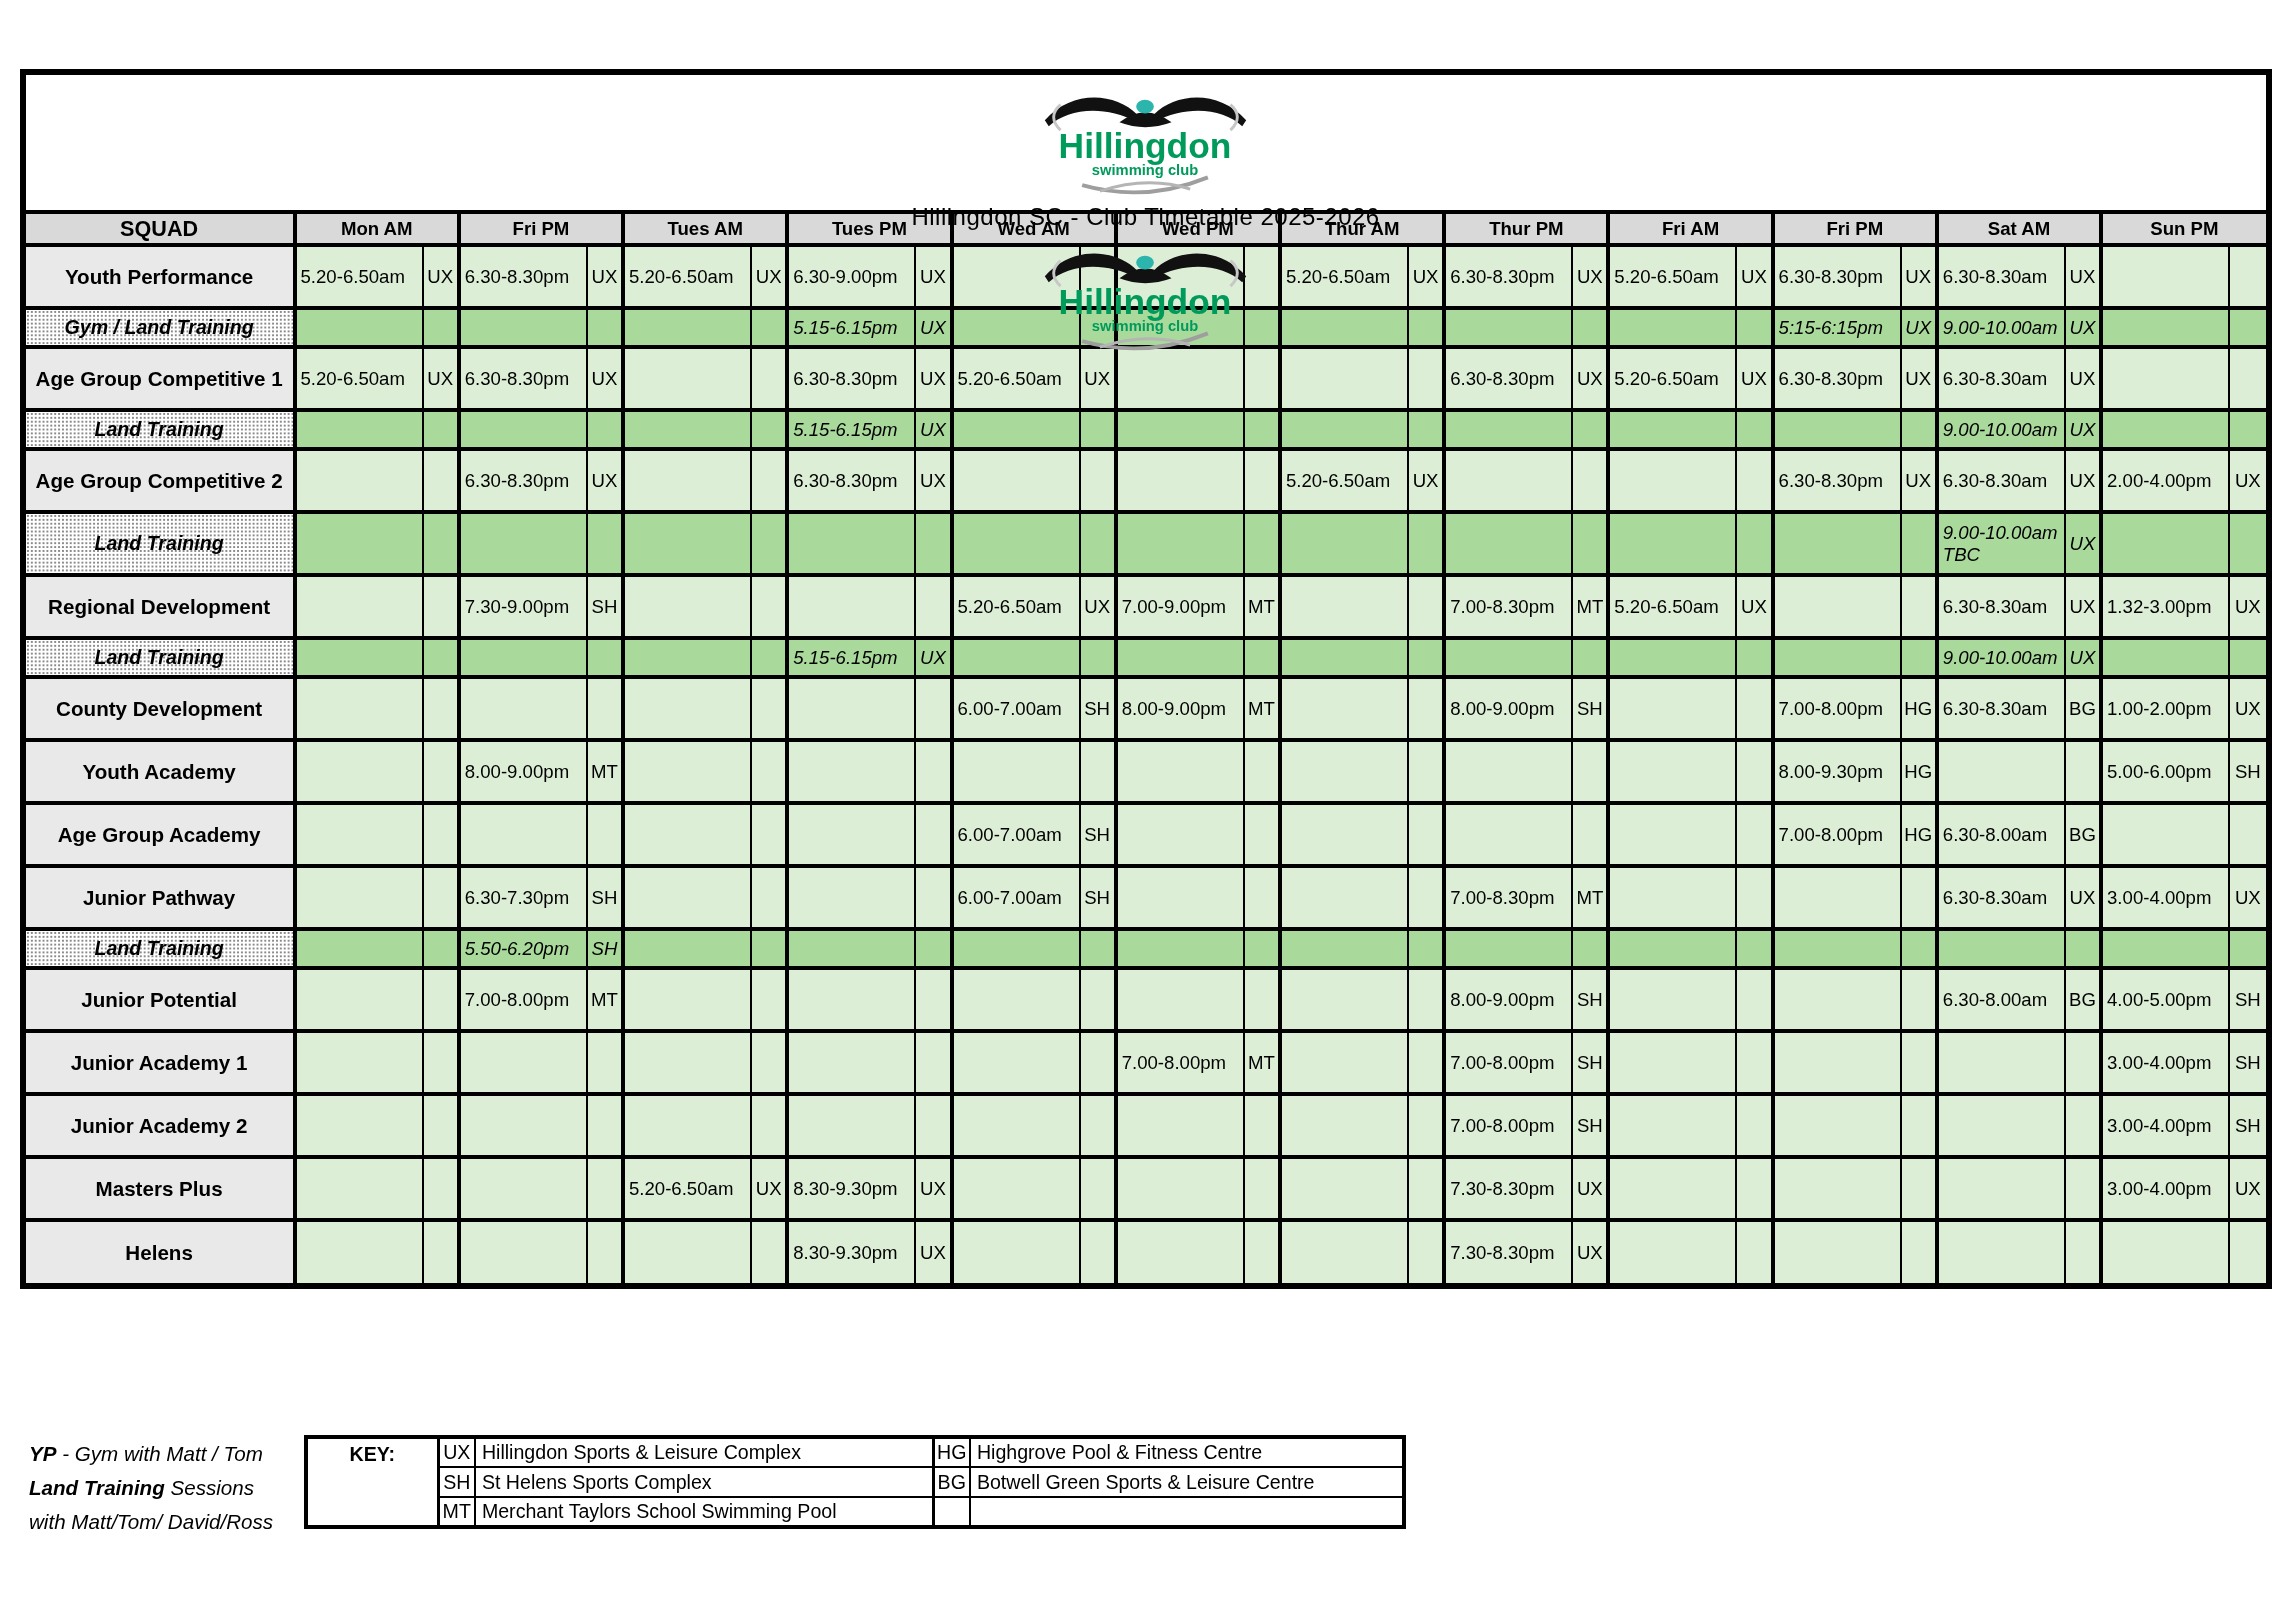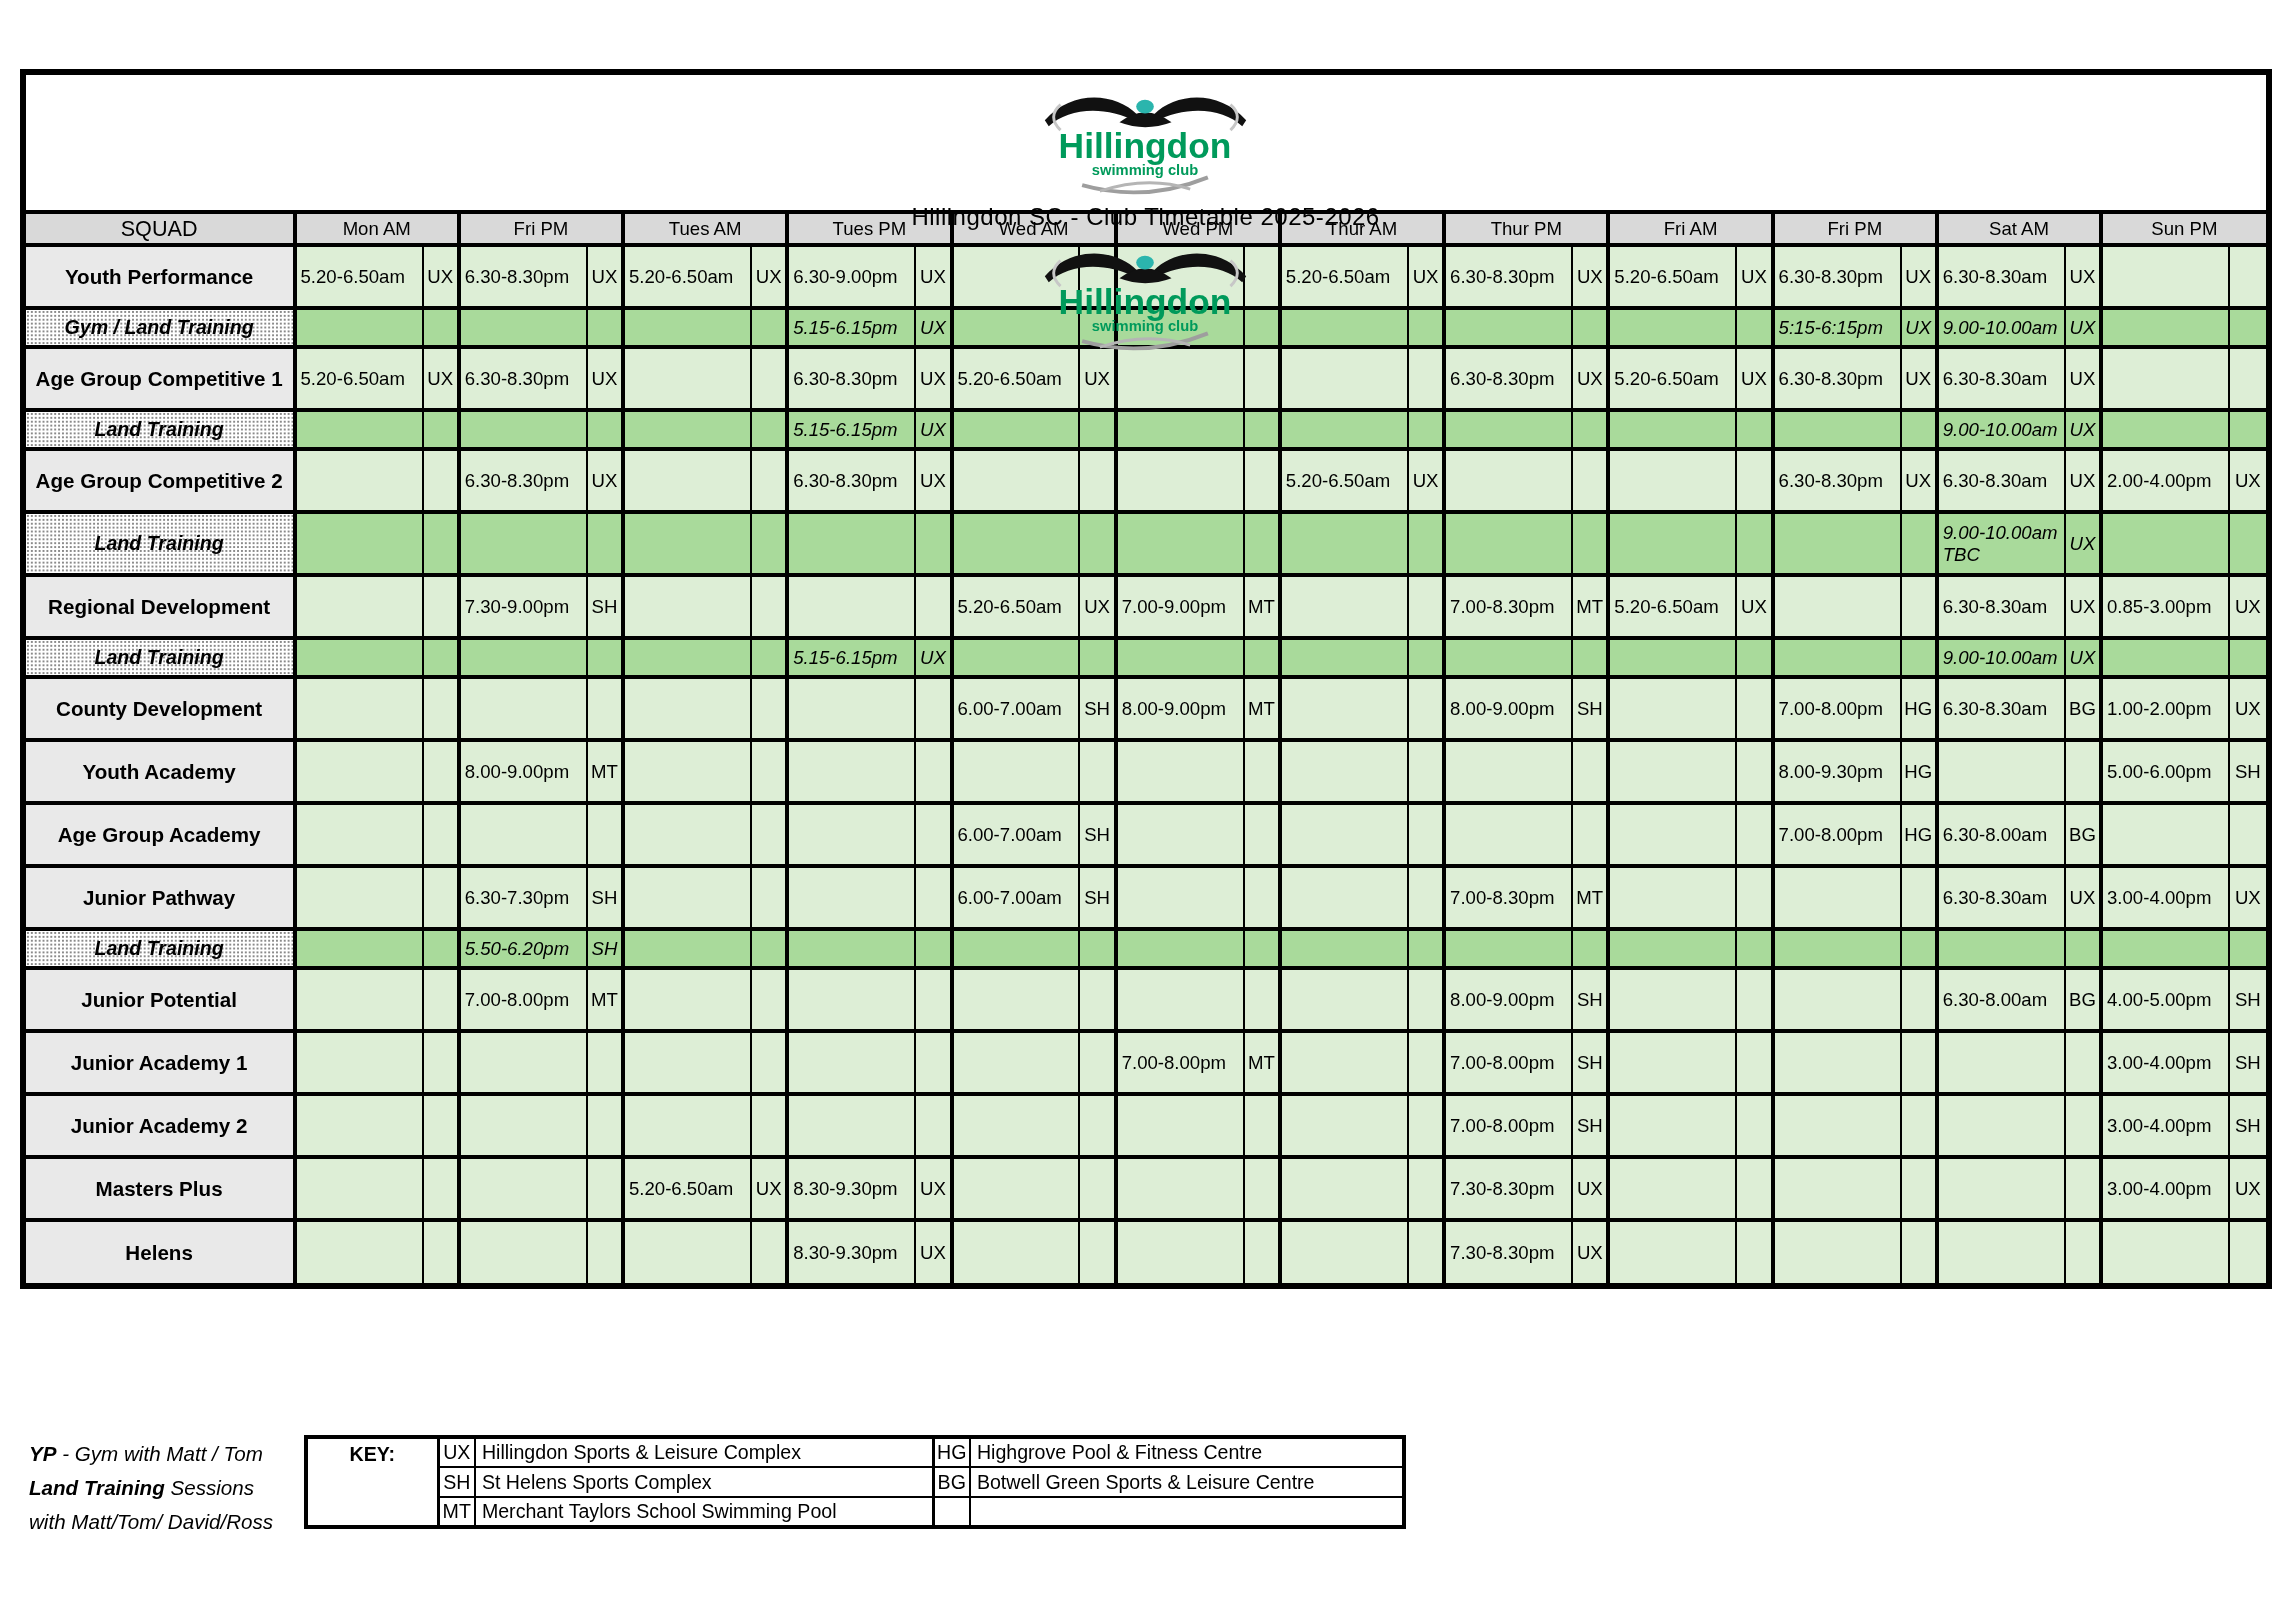--- a/index.html
+++ b/index.html
@@ -9,21 +9,21 @@
 
   
   .top-band{height:135px;border-bottom:4.9px solid #000;display:flex;align-items:center;justify-content:space-between;background:#fff;flex-direction:column;}
   .logo{width:221px;height:120px;flex:0 0 auto;margin:3.9px 9.8px;}
   .title{flex:1 1 auto;text-align:center;font-size:24px;font-weight:normal;letter-spacing:0.5px;margin:0;}
 
   
   table.tt{border-collapse:collapse;table-layout:fixed;width:100%;}
   col.c-squad{width:267px;} col.c-time{width:127px;} col.c-venue{width:36px;}
   .tt th,.tt td{box-sizing:border-box;overflow:hidden;}
-  .tt th{background:#d9d9d9;border:4.9px solid #000;height:31px;font-size:18.6px;font-weight:normal;padding:0;}
+  .tt th{background:#d9d9d9;border:4.9px solid #000;height:31px;font-size:18.6px;font-weight:bold;padding:0;}
   .tt th.h-squad{font-size:21.6px;}
   .tt td{border-top:4.9px solid #000;border-bottom:4.9px solid #000;padding:0;}
   .tt td.squad{border-left:4.9px solid #000;border-right:4.9px solid #000;background:#e9e9e9;
     text-align:center;font-weight:bold;font-size:20.6px;}
   .tt td.time{border-left:4.9px solid #000;border-right:2px solid #000;background:#ddeed6;
     text-align:left;padding-left:3.9px;font-size:18.6px;}
   .tt td.venue{border-left:2px solid #000;border-right:4.9px solid #000;background:#ddeed6;
     text-align:center;font-size:18.6px;}
   .tt tr > *:first-child{border-left:0;} .tt tr > *:last-child{border-right:0;}
   .tt thead th{border-top:0;} .tt tbody tr:last-child td{border-bottom:0;}
@@ -321,21 +321,21 @@
             <td class="time"></td>
             <td class="venue"></td>
             <td class="time">7.00-8.30pm</td>
             <td class="venue">MT</td>
             <td class="time">5.20-6.50am</td>
             <td class="venue">UX</td>
             <td class="time"></td>
             <td class="venue"></td>
             <td class="time">6.30-8.30am</td>
             <td class="venue">UX</td>
-            <td class="time">0.85-3.00pm</td>
+            <td class="time">1.32-3.00pm</td>
             <td class="venue">UX</td>
           </tr>
           <tr class="r-land">
             <td class="squad">Land Training</td>
             <td class="time"></td>
             <td class="venue"></td>
             <td class="time"></td>
             <td class="venue"></td>
             <td class="time"></td>
             <td class="venue"></td>

